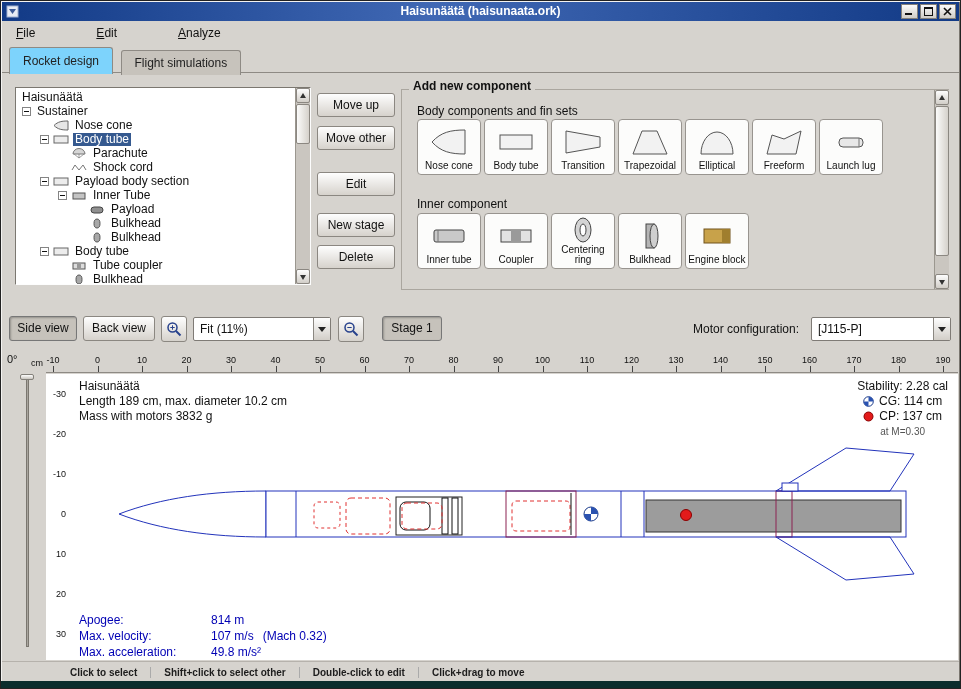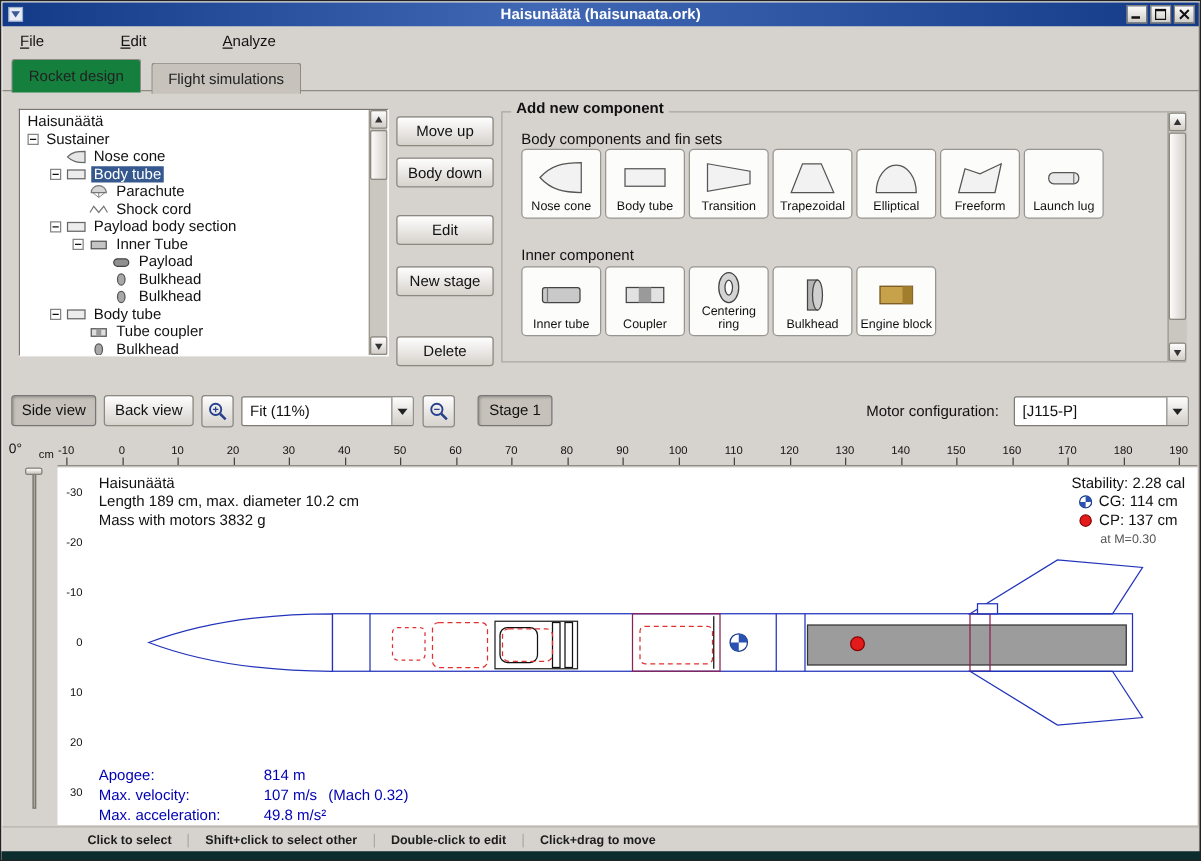--- a/index.html
+++ b/index.html
@@ -14,21 +14,21 @@
   .win-btns{margin-left:auto;display:flex;gap:2px;z-index:2;}
   .win-btn{width:17px;height:15px;background:linear-gradient(#fbfbfb,#cfccc6);border:1px solid #83807a;
     display:flex;align-items:center;justify-content:center;}
   
   .menubar{position:absolute;left:1px;top:20px;right:1px;height:23px;display:flex;align-items:center;padding-left:5px;gap:43px;}
   .menu-item{font-size:12px;padding:3px 9px;color:#111;}
   .menu-item::first-letter{text-decoration:underline;}
   .tabbar{position:absolute;left:1px;top:45px;right:1px;height:27px;padding-left:7px;border-bottom:1px solid #8e8a84;}
   .tab{display:inline-block;font-size:12px;padding:5px 13px;border:1px solid #8e8a84;border-bottom:none;
     border-radius:3px 3px 0 0;background:#c7c3bc;color:#222;position:relative;top:3px;margin-right:3px;}
-  .tab.active{background:#15803d;top:1px;padding-top:6px;padding-bottom:6px;z-index:3;}
+  .tab.active{background:#7dd3fc;top:1px;padding-top:6px;padding-bottom:6px;z-index:3;}
   
   #tree-panel{position:absolute;left:14px;top:86px;width:296px;height:198px;background:#fff;
     border:1px solid;border-color:#7b7770 #fdfdfd #fdfdfd #7b7770;padding:2px 0 0 0;overflow:hidden;}
   .trow{height:14px;display:flex;align-items:center;font-size:12px;white-space:nowrap;color:#111;}
   .thandle{width:9px;height:9px;border:1px solid #848484;background:#fff;position:relative;margin-right:4px;flex:0 0 9px;}
   .thandle::after{content:"";position:absolute;left:1px;right:1px;top:3px;height:1px;background:#111;}
   .ticon{width:16px;height:11px;margin-right:4px;flex:0 0 16px;display:inline-flex;}
   .tlabel{padding:0 2px;line-height:13px;}
   .trow.selected .tlabel{background:#35598f;color:#fff;}
   
@@ -242,23 +242,23 @@
     </div>
     <div class="vscroll">
       <span class="sb-btn up"></span>
       <span class="sb-thumb" style="top:16px;height:40px;"></span>
       <span class="sb-btn down"></span>
     </div>
   </div>
 
   <div id="action-buttons">
     <span class="push-btn" style="margin-bottom:9px">Move up</span>
-    <span class="push-btn" style="margin-bottom:22px">Body down</span>
+    <span class="push-btn" style="margin-bottom:22px">Move other</span>
     <span class="push-btn" style="margin-bottom:17px">Edit</span>
-    <span class="push-btn" style="margin-bottom:32px">New stage</span>
+    <span class="push-btn" style="margin-bottom:8px">New stage</span>
     <span class="push-btn">Delete</span>
   </div>
 
   <span id="component-title">Add new component</span>
   <div id="component-group"></div>
   <span class="group-label" style="left:416px;top:103px;">Body components and fin sets</span>
 
   <div class="comp-btn" style="left:416px;top:118px;">
     <span class="cicon">
         <svg width="40" height="30">

